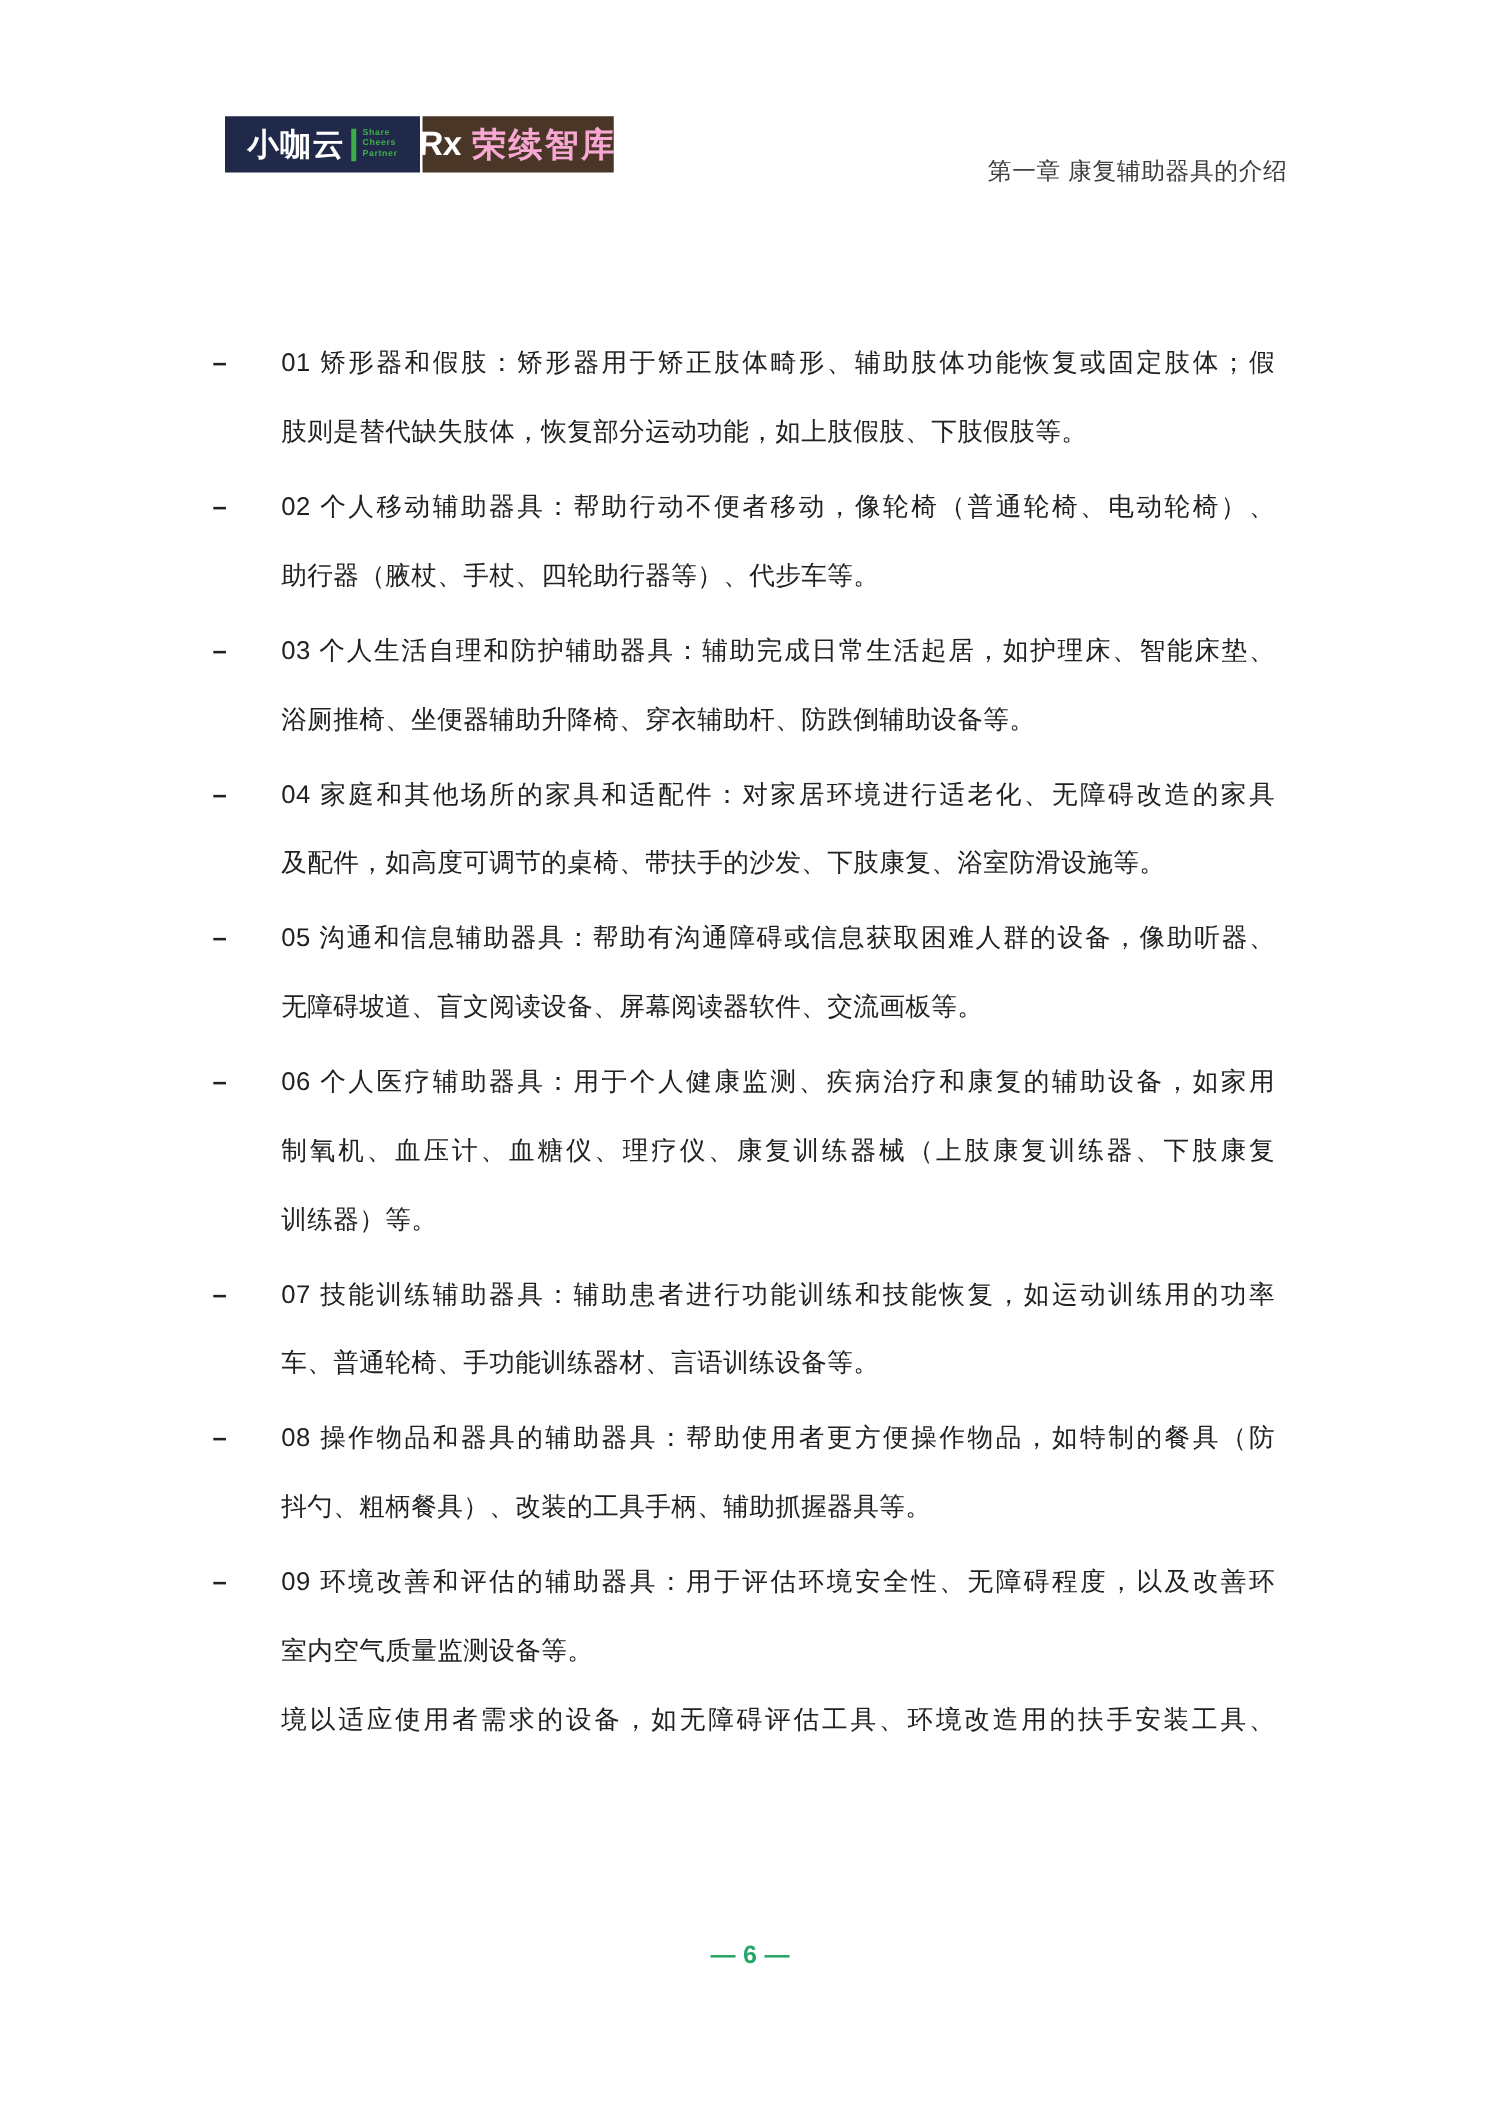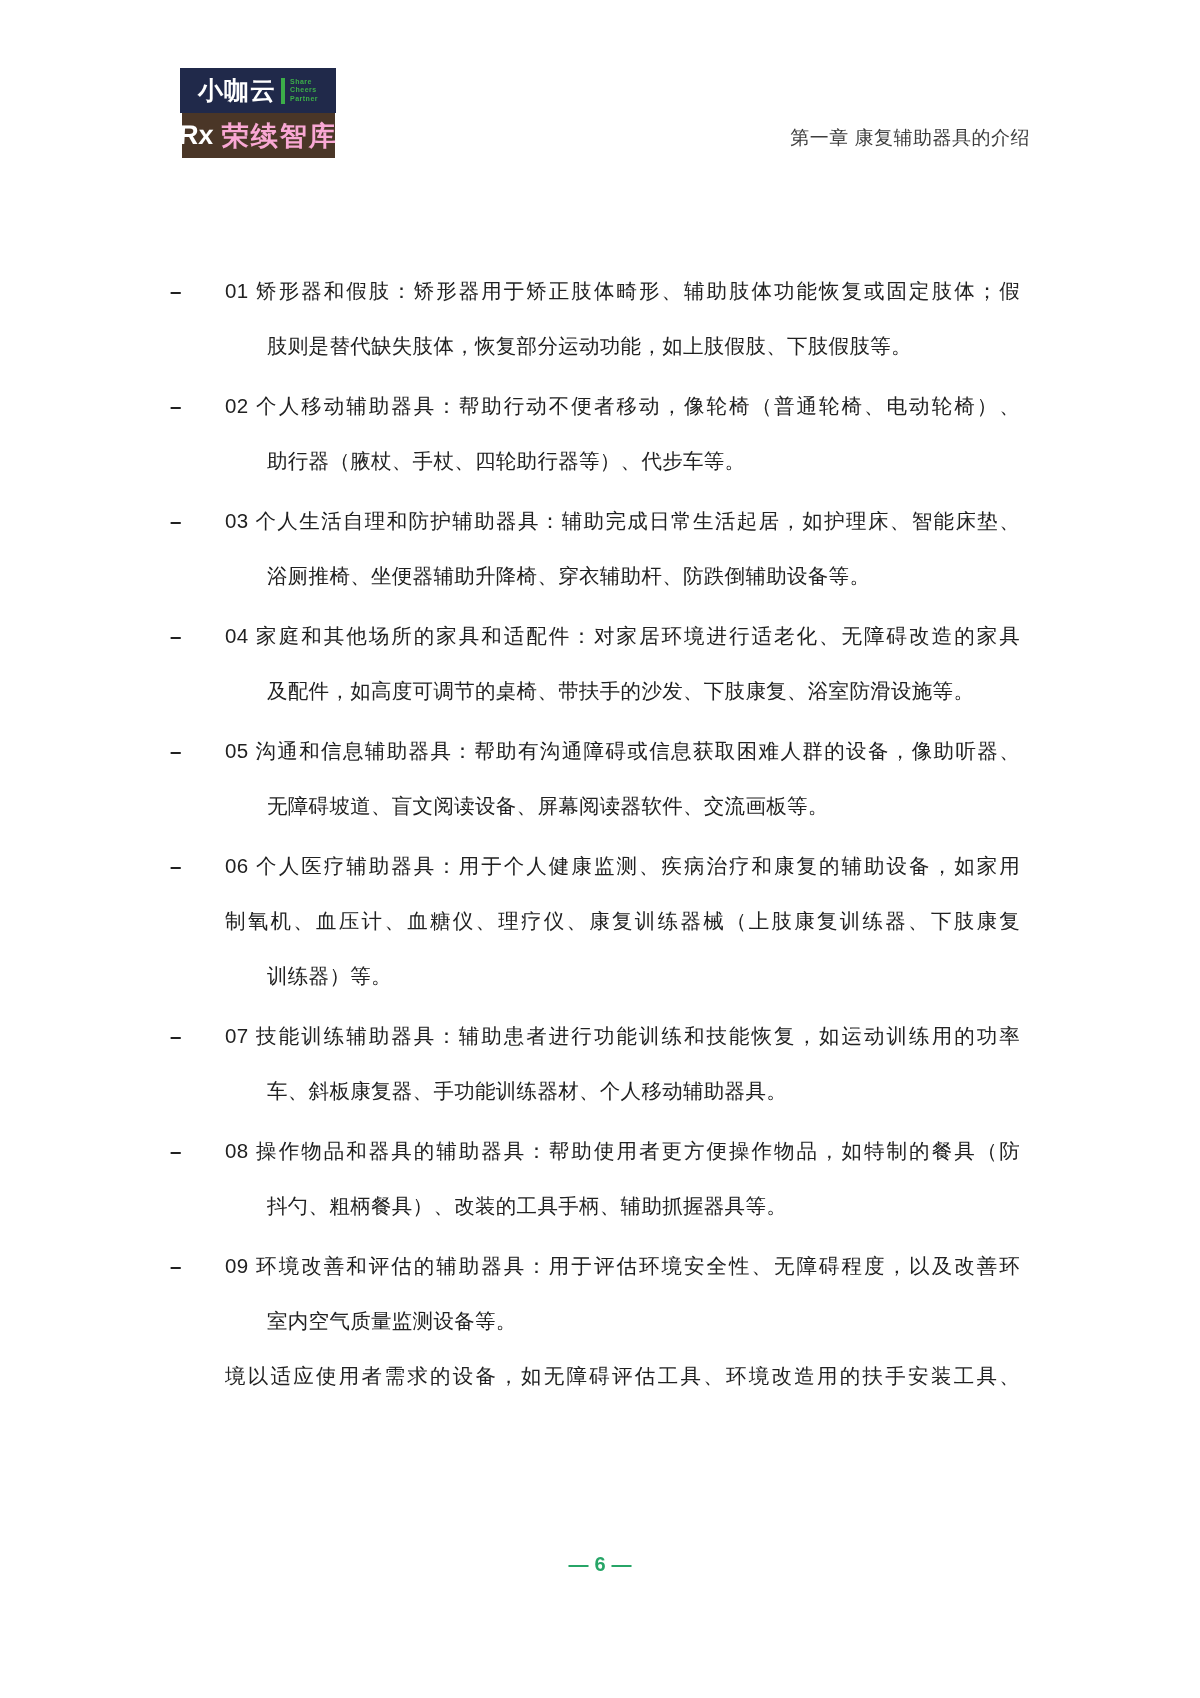--- a/index.html
+++ b/index.html
@@ -11,23 +11,22 @@
   .page {
     position: relative;
     width: 1200px; height: 1698px;
     background: #ffffff;
     overflow: hidden;
   }
 
   
   .logos {
     position: absolute;
-    left: 180px; top: 68px;
+    left: 180px; top: 93px;
     display: flex;
-    flex-direction: column;
   }
   .logo-navy {
     width: 156px; height: 45px;
     background: #20294a;
     display: flex; align-items: center; justify-content: center;
     gap: 5px;
   }
   .logo-navy-text {
     color: #ffffff;
     font-size: 25px;
@@ -95,21 +94,21 @@
   }
   .lines { width: 795px; }
   .line {
     font-size: 20.5px;
     line-height: 55px;
     color: #212121;
     text-align: justify;
     text-align-last: justify;
     letter-spacing: 0.3px;
   }
-  .line.last { text-align-last: left; margin-left: 42px; }
+  .line.last { text-align-last: left; }
 
   
   .footer {
     position: absolute;
     left: 0; top: 1551px;
     width: 1200px;
     text-align: center;
     color: #27a567;
     font-size: 20px;
     line-height: 26px;
@@ -189,21 +188,21 @@
         <div class="line">06 个人医疗辅助器具：用于个人健康监测、疾病治疗和康复的辅助设备，如家用</div>
         <div class="line">制氧机、血压计、血糖仪、理疗仪、康复训练器械（上肢康复训练器、下肢康复</div>
         <div class="line last">训练器）等。</div>
       </div>
     </div>
 
     <div class="item">
       <div class="bullet">–</div>
       <div class="lines">
         <div class="line">07 技能训练辅助器具：辅助患者进行功能训练和技能恢复，如运动训练用的功率</div>
-        <div class="line last">车、斜板康复器、手功能训练器材、个人移动辅助器具。</div>
+        <div class="line last">车、普通轮椅、手功能训练器材、言语训练设备等。</div>
       </div>
     </div>
 
     <div class="item">
       <div class="bullet">–</div>
       <div class="lines">
         <div class="line">08 操作物品和器具的辅助器具：帮助使用者更方便操作物品，如特制的餐具（防</div>
         <div class="line last">抖勺、粗柄餐具）、改装的工具手柄、辅助抓握器具等。</div>
       </div>
     </div>

